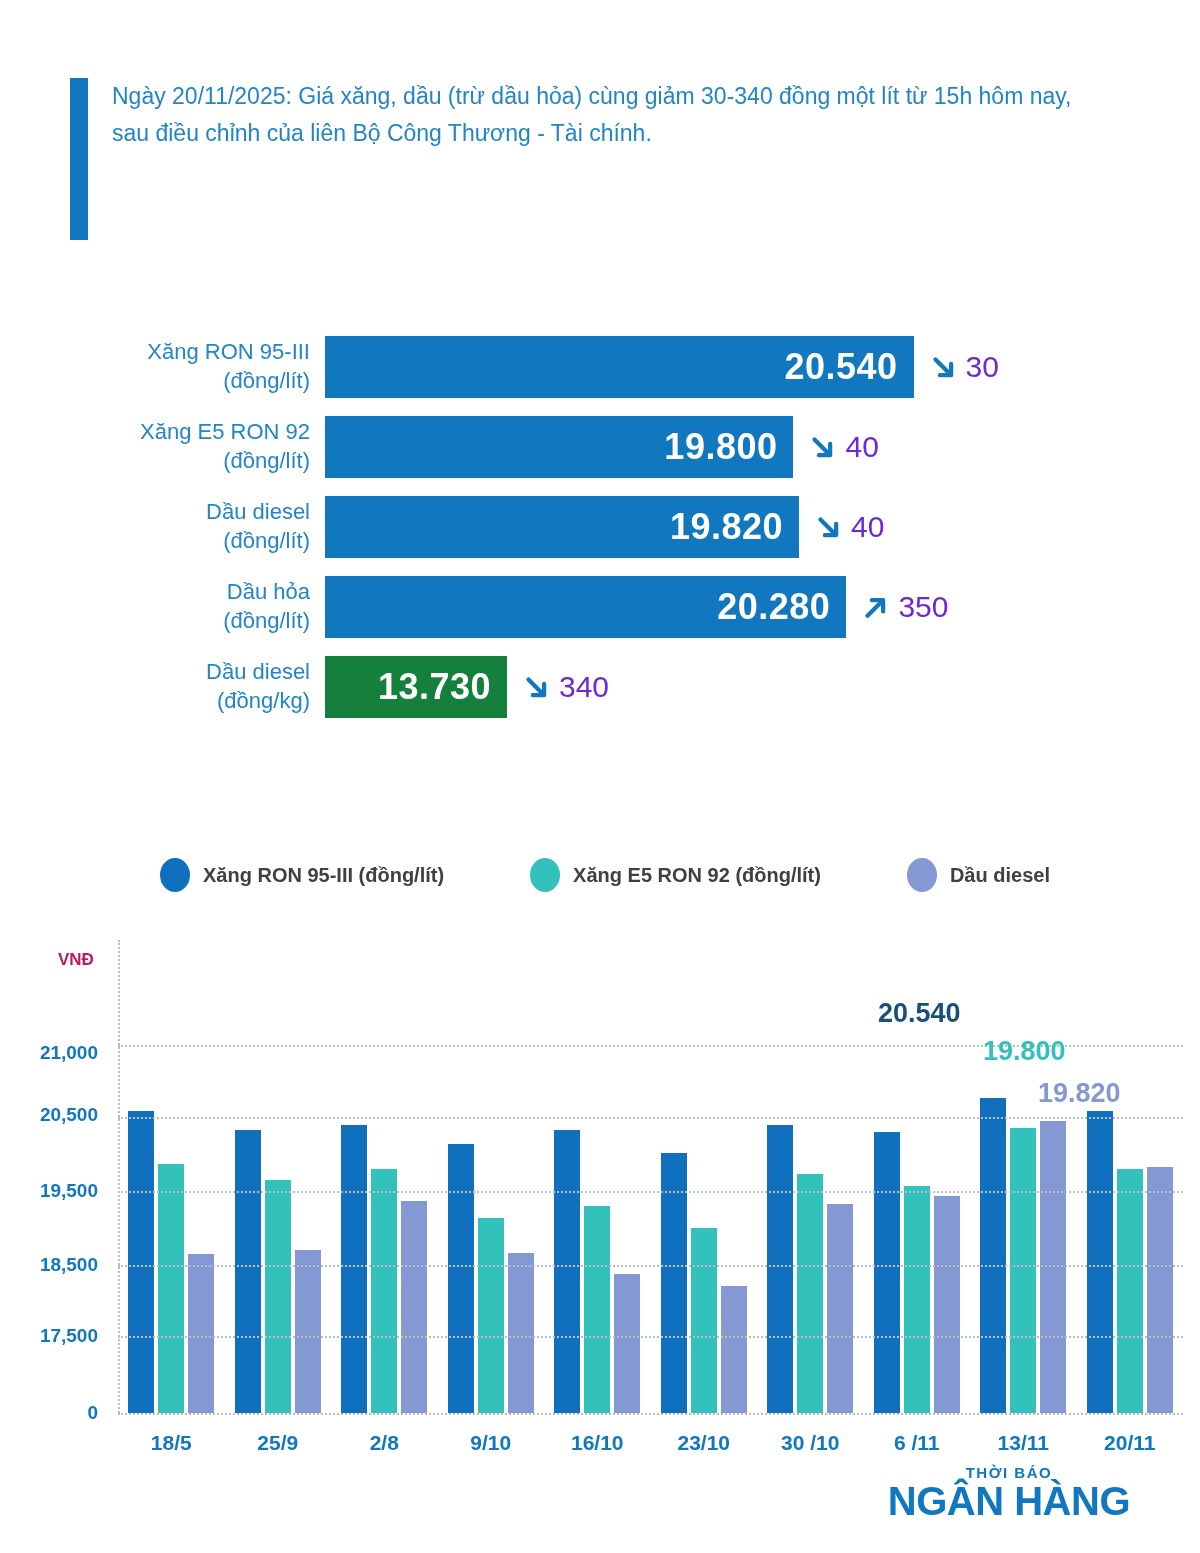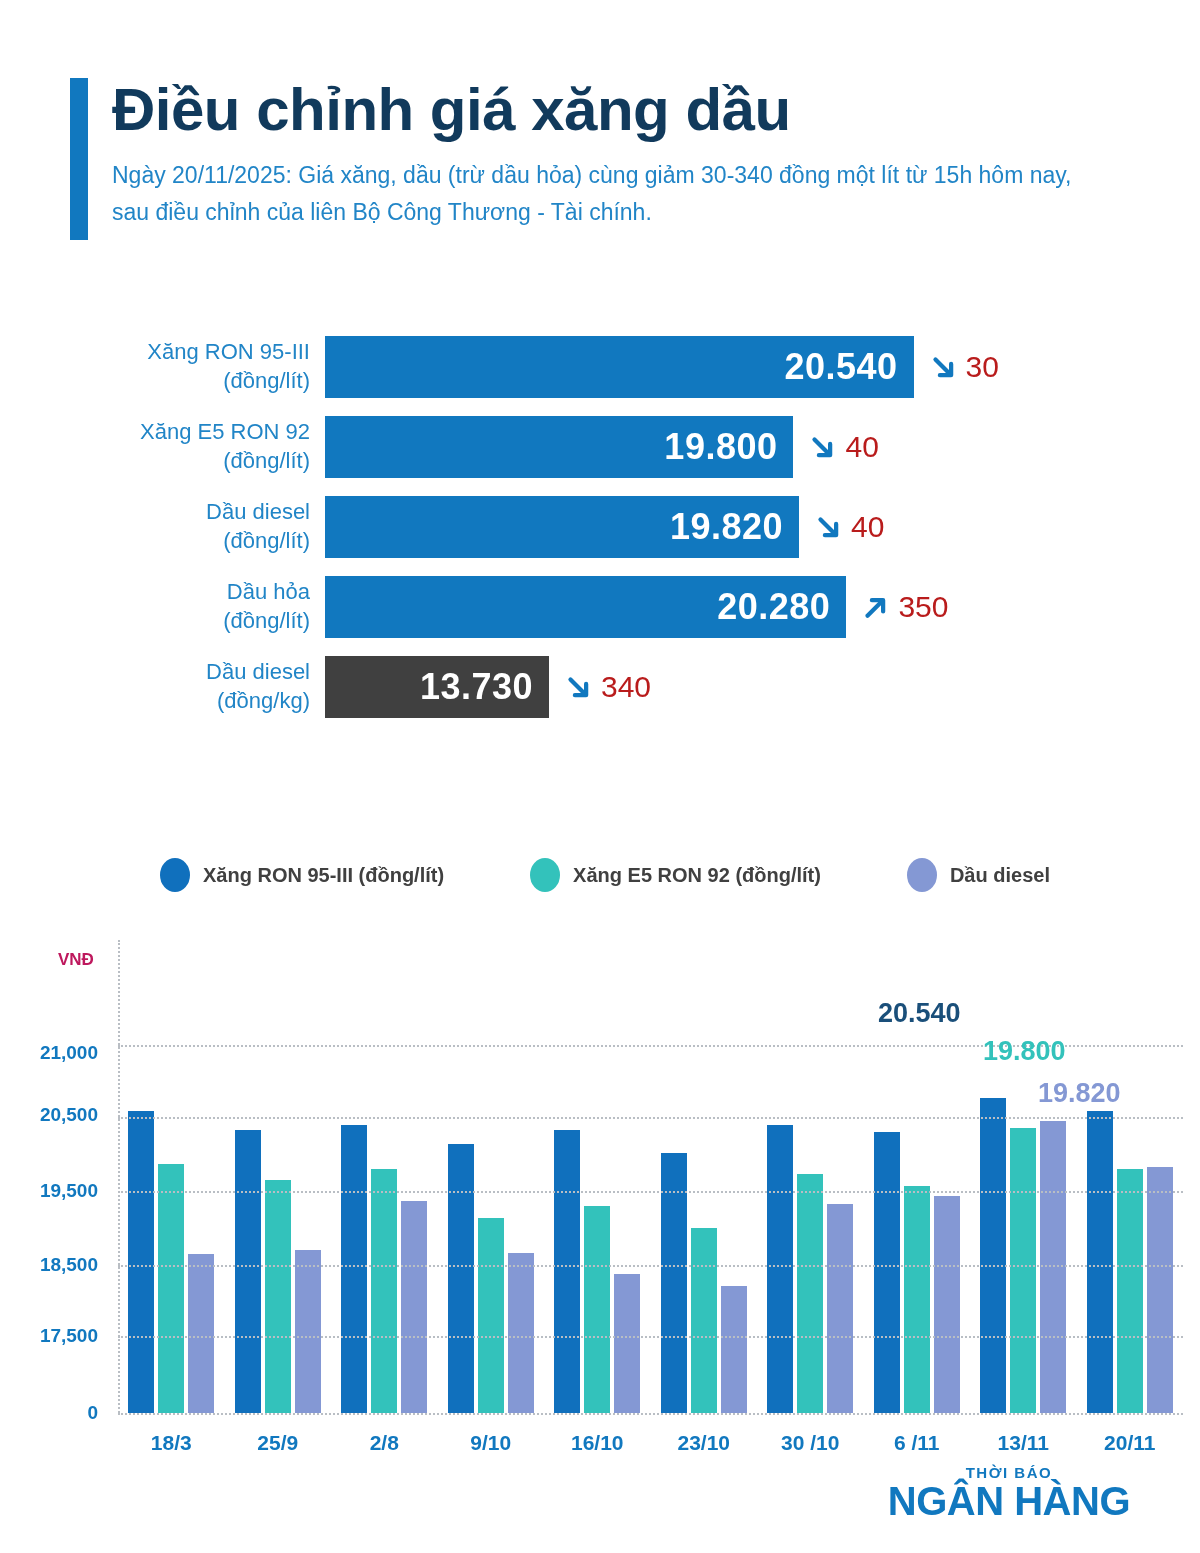--- a/index.html
+++ b/index.html
@@ -29,21 +29,21 @@
     color:#2185c7;font-size:22px;line-height:1.3;
   }
   .prow .plabel .l1{display:block;}
   .prow .plabel .l2{display:block;}
   .pbarwrap{display:flex;align-items:center;}
   .pbar{
     height:62px;background:#1178bf;display:flex;align-items:center;justify-content:flex-end;
     box-sizing:border-box;padding-right:16px;
   }
   .pbar .pval{color:#ffffff;font-size:36px;font-weight:bold;letter-spacing:0.5px;}
-  .pdelta{display:flex;align-items:center;margin-left:14px;color:#b91c1c;
+  .pdelta{display:flex;align-items:center;margin-left:14px;color:#6d28d9;
           font-size:30px;white-space:nowrap;}
   .arrow{width:30px;height:30px;margin-right:8px;display:inline-block;}
   
   .legend{position:absolute;left:160px;top:858px;display:flex;align-items:center;gap:0;}
   .litem{display:flex;align-items:center;margin-right:86px;}
   .ldot{width:30px;height:34px;border-radius:50%;margin-right:13px;flex:none;}
   .ltext{font-size:20px;font-weight:bold;color:#404040;white-space:nowrap;}
   
   .chart{position:absolute;left:0;top:940px;width:1200px;height:520px;}
   .ylabel-unit{position:absolute;left:58px;top:10px;font-size:17px;font-weight:bold;color:#be185d;}
@@ -63,21 +63,20 @@
   .logo{position:absolute;right:70px;bottom:32px;text-align:center;}
   .logo-top{font-size:15px;font-weight:bold;color:#1178bf;letter-spacing:1.5px;}
   .logo-main{font-size:40px;font-weight:bold;color:#1178bf;letter-spacing:-0.5px;line-height:1.0;}
 </style>
 </head>
 <body>
 
 <div class="header">
   <div class="header-accent"></div>
   <div class="header-text">
-    <h1 class="title">Điều chỉnh giá xăng dầu</h1>
     <p class="subtitle">Ngày 20/11/2025: Giá xăng, dầu (trừ dầu hỏa) cùng giảm 30-340 đồng một lít từ 15h hôm nay, sau điều chỉnh của liên Bộ Công Thương - Tài chính.</p>
   </div>
 </div>
 
 <div class="pricebars" id="pricebars">
     <div class="prow">
       <div class="plabel">
         <span class="l1">Xăng RON 95-III</span>
         <span class="l2">(đồng/lít)</span>
       </div>
@@ -147,21 +146,21 @@
           <span>350</span>
         </div>
       </div>
     </div>
     <div class="prow">
       <div class="plabel">
         <span class="l1">Dầu diesel</span>
         <span class="l2">(đồng/kg)</span>
       </div>
       <div class="pbarwrap">
-        <div class="pbar" style="width:224px;background:#404040">
+        <div class="pbar" style="width:182px;background:#15803d">
           <span class="pval">13.730</span>
         </div>
         <div class="pdelta">
           <svg class="arrow" viewBox="0 0 24 24">
             <path d="M6 6 L17 17" stroke="#1178bf" stroke-width="3.4" fill="none" stroke-linecap="round"></path>
             <path d="M18.5 9.5 L18.5 18.5 L9.5 18.5" stroke="#1178bf" stroke-width="3.4" fill="none" stroke-linecap="round" stroke-linejoin="round"></path>
           </svg>
           <span>340</span>
         </div>
       </div>
@@ -251,21 +250,21 @@
       <div class="gridline" style="top: 177px;"></div>
       <div class="gridline" style="top: 251px;"></div>
       <div class="gridline" style="top: 325px;"></div>
       <div class="gridline" style="top: 396px;"></div>
       <div class="gridline" style="top: 473px;"></div>
       <div class="dlabel" style="left: 760px; top: 58px; color: rgb(26, 79, 122);">20.540</div>
       <div class="dlabel" style="left: 865px; top: 96px; color: rgb(51, 194, 187);">19.800</div>
       <div class="dlabel" style="left: 920px; top: 138px; color: rgb(132, 152, 212);">19.820</div>
     </div>
   <div class="xaxis" id="xaxis">
-      <div class="xlab">18/3</div>
+      <div class="xlab">18/5</div>
       <div class="xlab">25/9</div>
       <div class="xlab">2/8</div>
       <div class="xlab">9/10</div>
       <div class="xlab">16/10</div>
       <div class="xlab">23/10</div>
       <div class="xlab">30 /10</div>
       <div class="xlab">6 /11</div>
       <div class="xlab">13/11</div>
       <div class="xlab">20/11</div>
     </div>

